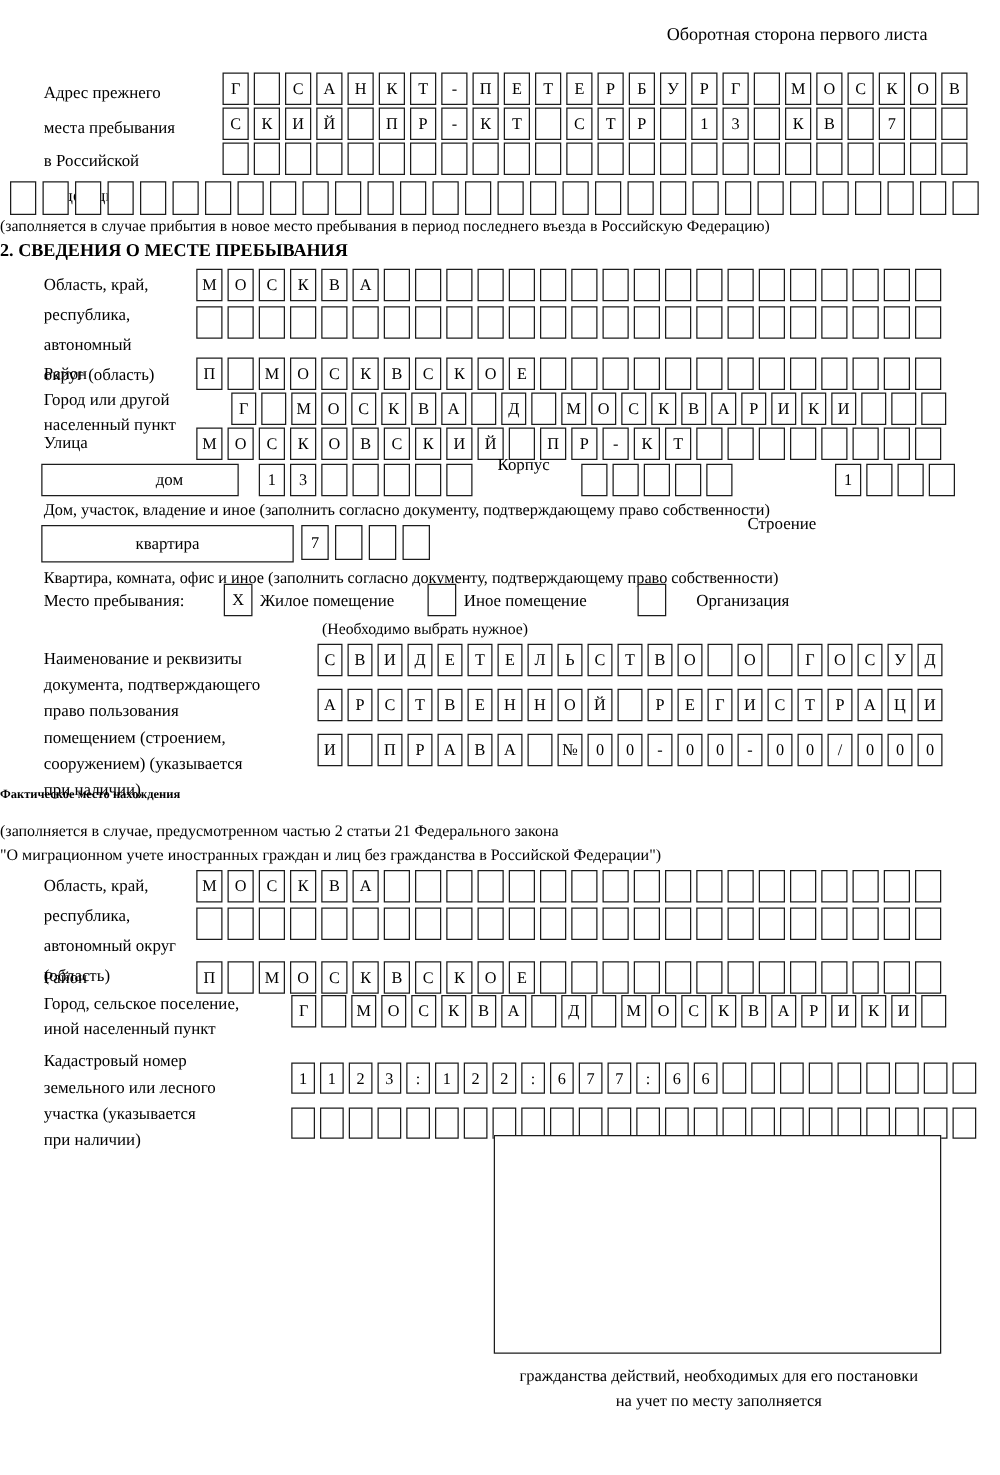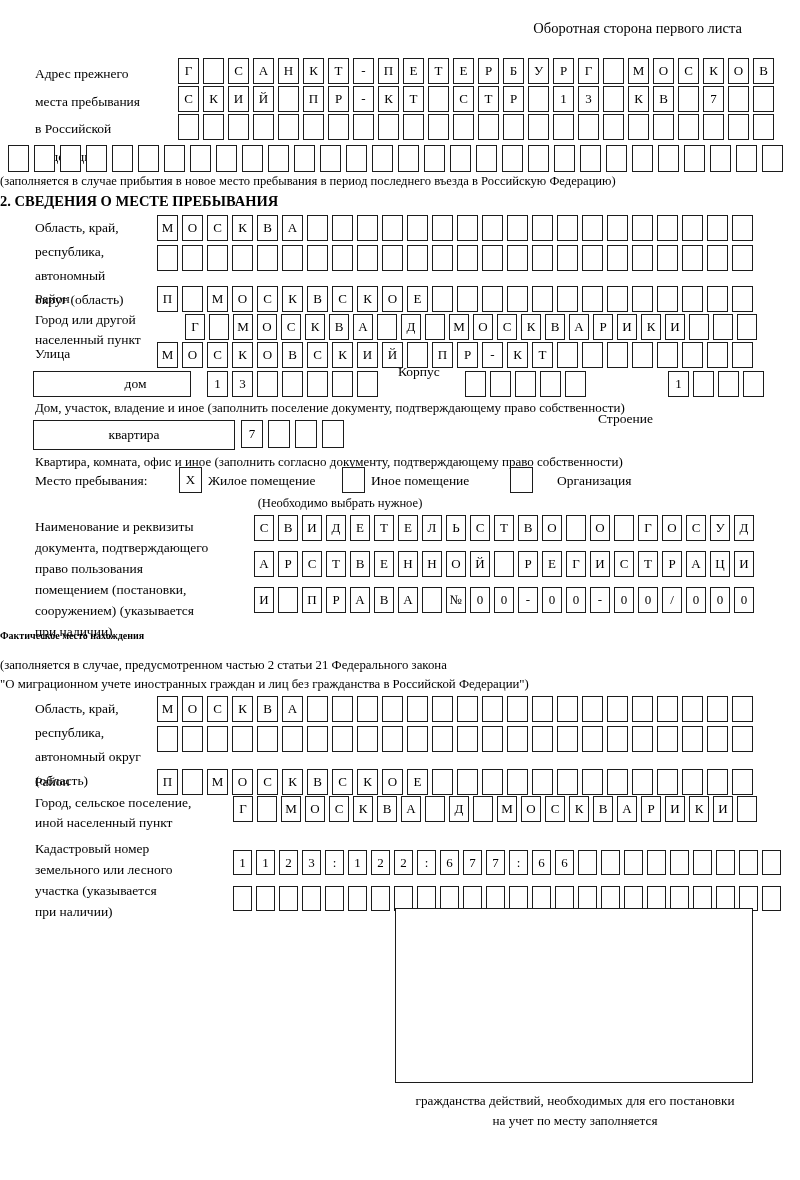--- a/index.html
+++ b/index.html
@@ -322,21 +322,21 @@
     <span class="cell"></span>
     <span class="cell"></span>
   </div>
 <div class="abs lbl" style="left:598px;top:374px;margin-top:35px;">Строение</div>
 <div class="abs cells" style="left:668px;top:371px;">
     <span class="cell">1</span>
     <span class="cell"></span>
     <span class="cell"></span>
     <span class="cell"></span>
   </div>
-<div class="abs note" style="left:35px;top:400px;font-size:13px;">Дом, участок, владение и иное (заполнить поселение документу, подтверждающему право собственности)</div>
+<div class="abs note" style="left:35px;top:400px;font-size:13px;">Дом, участок, владение и иное (заполнить согласно документу, подтверждающему право собственности)</div>
 
 <div class="abs widebox" style="left:33px;top:420px;width:202px;height:30px;">квартира</div>
 <div class="abs cells p27" style="left:241px;top:420px;">
     <span class="cell">7</span>
     <span class="cell"></span>
     <span class="cell"></span>
     <span class="cell"></span>
   </div>
 <div class="abs note" style="left:35px;top:454px;font-size:13px;">Квартира, комната, офис и иное (заполнить согласно документу, подтверждающему право собственности)</div>
 
@@ -346,21 +346,21 @@
 <div class="abs cb" style="left:342px;top:467px;"></div>
 <div class="abs lbl" style="left:371px;top:471px;">Иное помещение</div>
 <div class="abs cb" style="left:510px;top:467px;"></div>
 <div class="abs lbl" style="left:557px;top:471px;">Организация</div>
 <div class="abs note" style="left:240px;top:496px;width:200px;text-align:center;">(Необходимо выбрать нужное)</div>
 
 <div class="abs lbl lines" style="left:35px;top:516px;line-height:21px;">
     <div>Наименование и реквизиты</div>
     <div>документа, подтверждающего</div>
     <div>право пользования</div>
-    <div>помещением (постановки,</div>
+    <div>помещением (строением,</div>
     <div>сооружением) (указывается</div>
     <div>при наличии)</div>
   </div>
 <div class="abs cells p24" style="left:254px;top:515px;">
     <span class="cell">С</span>
     <span class="cell">В</span>
     <span class="cell">И</span>
     <span class="cell">Д</span>
     <span class="cell">Е</span>
     <span class="cell">Т</span>

